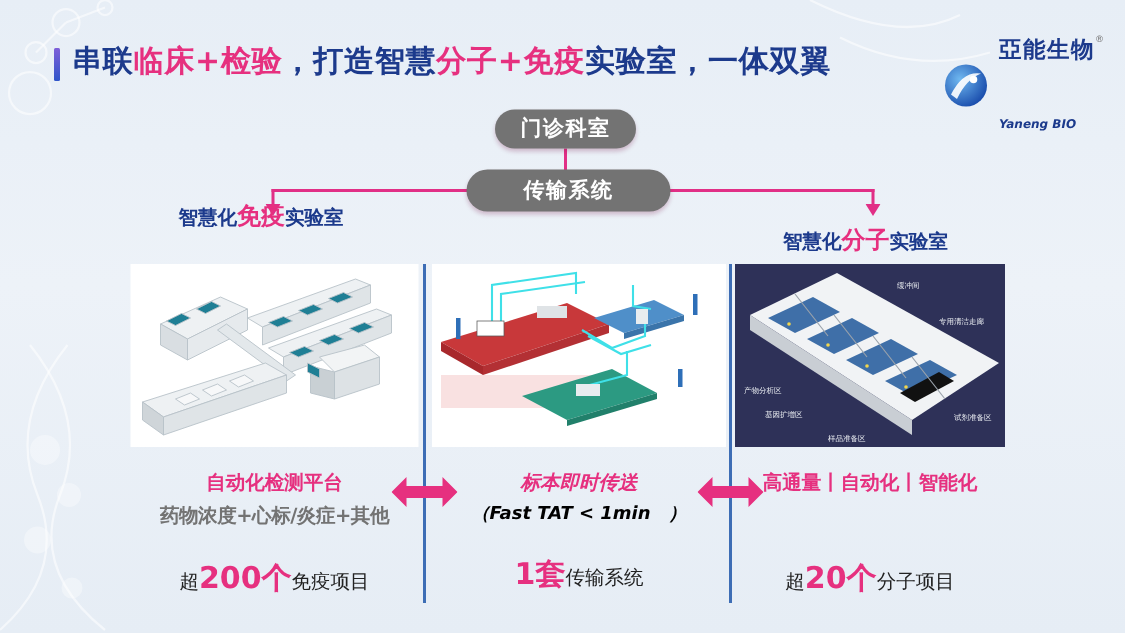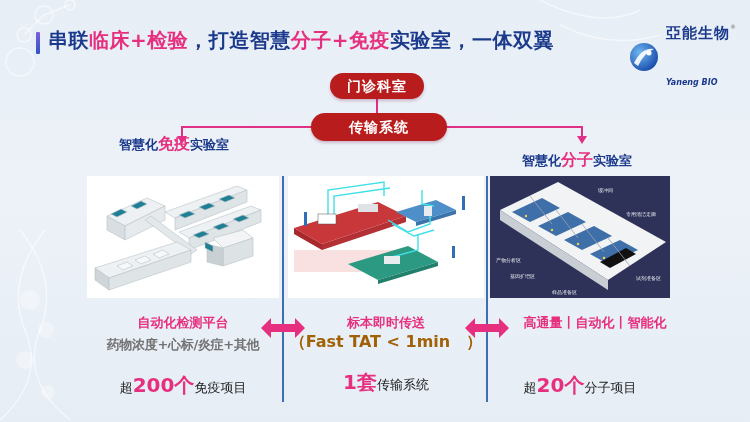--- a/index.html
+++ b/index.html
@@ -28,21 +28,21 @@
   
   .logo { position: absolute; left: 628px; top: 26px; display: flex; align-items: center; }
   .logo-mark { width: 32px; height: 32px; margin-right: 6px; }
   .logo-text { display: flex; flex-direction: column; line-height: 1; gap: 18px; }
   .logo-cn { font-size: 15px; font-weight: bold; color: #1c3a8c; letter-spacing: 1px; }
   .logo-en { font-size: 8px; font-weight: bold; color: #1c3a8c; font-style: italic; margin-top: 20px; }
   .logo-reg { position: absolute; right: -6px; top: -2px; font-size: 6px; color: #777; }
 
   
   .pill {
-    position: absolute; background: #b91c1c; color: #fff;
+    position: absolute; background: #737373; color: #fff;
     font-weight: bold; font-size: 14px; text-align: center;
     border-radius: 14px; box-shadow: 0 2px 3px rgba(120,20,70,0.25);
     letter-spacing: 1px;
   }
   .pill-clinic { left: 330px; top: 73px; width: 94px; height: 26px; line-height: 26px; }
   .pill-transport { left: 311px; top: 113px; width: 136px; height: 28px; line-height: 28px; }
   .line { position: absolute; background: #e12f86; }
 
   .lab-title { position: absolute; font-weight: bold; color: #1c3a8c; font-size: 13px; white-space: nowrap; }
   .lab-title .big { font-size: 16px; color: #e6307f; }
@@ -55,24 +55,24 @@
   .img-transport { left: 288px; width: 196px; background: #ffffff; }
   .img-molecular { left: 490px; width: 180px; background: #2e3158; }
 
   .divider { position: absolute; top: 176px; width: 2px; height: 226px; background: #3d6db5; }
 
   .arrow { position: absolute; top: 318px; width: 44px; height: 20px; }
 
   
   .col { position: absolute; top: 312px; text-align: center; }
   .col-left { left: 88px; width: 190px; }
-  .col-mid { left: 288px; width: 196px; }
-  .col-right { left: 505px; width: 180px; }
+  .col-mid { left: 288px; width: 196px; font-style: italic; }
+  .col-right { left: 490px; width: 180px; }
   .feat { font-size: 13px; font-weight: bold; color: #e6307f; height: 22px; line-height: 22px; white-space: nowrap; }
-  .feat-sub { font-size: 16px; font-weight: bold; color: #a16207; line-height: 16px; white-space: nowrap; }
+  .feat-sub { font-size: 12px; font-weight: bold; color: #000000; line-height: 16px; white-space: nowrap; }
   .detail { font-size: 13px; font-weight: bold; color: #737373; height: 22px; line-height: 22px; white-space: nowrap; letter-spacing: -0.3px; }
   .count-line { font-size: 13px; color: #222; white-space: nowrap; }
   .count-num { font-size: 20px; font-weight: bold; color: #e6307f; margin-top: 35px; }
   .row-count-left { position: absolute; top: 372px; left: 88px; width: 190px; text-align: center; }
   .row-count-mid { position: absolute; top: 369px; left: 288px; width: 196px; text-align: center; }
   .row-count-right { position: absolute; top: 372px; left: 490px; width: 180px; text-align: center; }
 </style>
 </head>
 <body>
 

